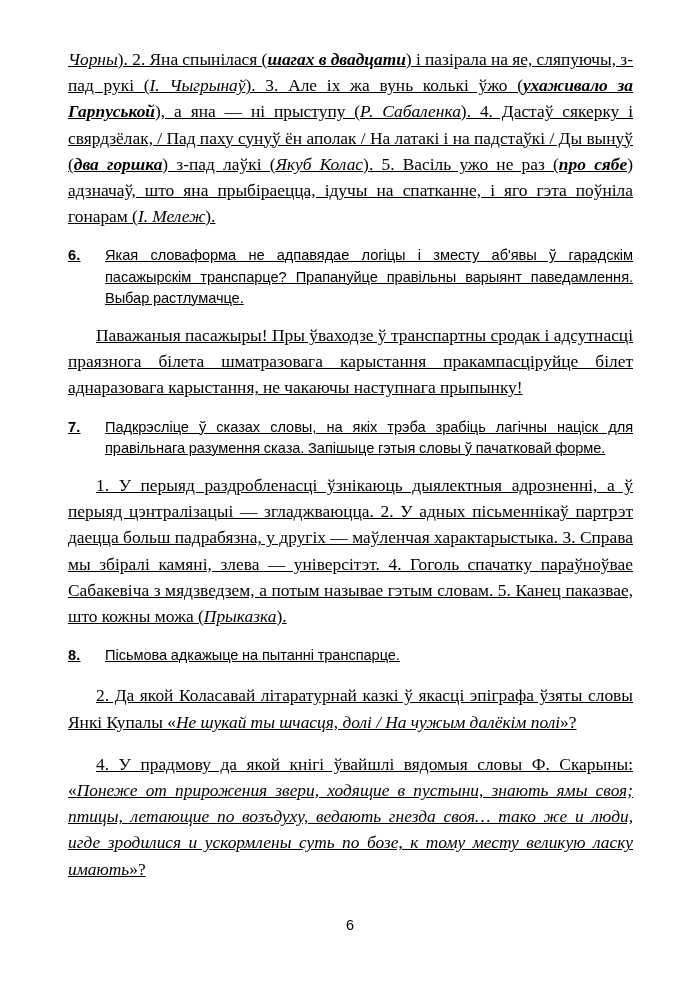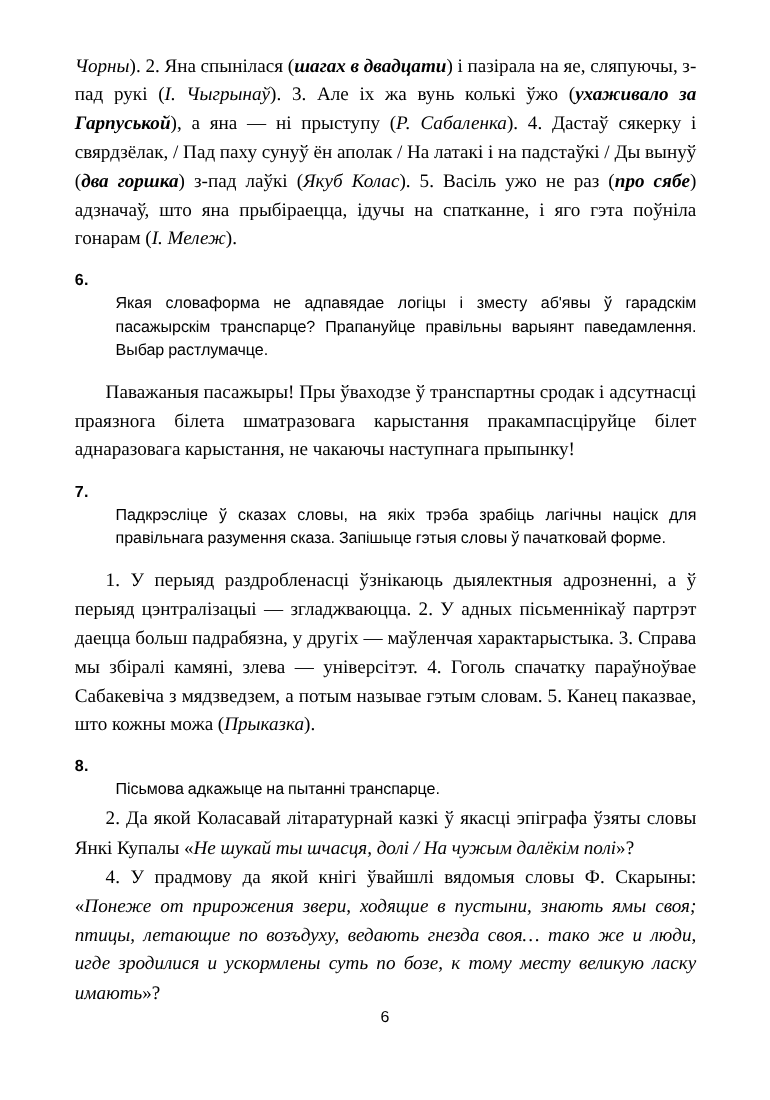--- a/index.html
+++ b/index.html
@@ -19,20 +19,21 @@
   }
 
   .page {
     position: absolute;
     left: 0;
     top: 0;
     width: 628px;
     height: 1000px;
     box-sizing: border-box;
     padding: 46px 67px 0 68px;
+    text-decoration: underline;
   }
 
   .content {
     width: 565px;
   }
 
   
   .body-par {
     font-family: "Liberation Serif", "DejaVu Serif", serif;
     font-size: 17.4px;
@@ -67,36 +68,35 @@
     line-height: 21.2px;
     font-family: "Liberation Sans", "DejaVu Sans", sans-serif;
     letter-spacing: 0.2px;
   }
   .task-text {
     flex: 1 1 auto;
     text-align: justify;
     text-justify: inter-word;
     letter-spacing: -0.05px;
     word-spacing: -0.3px;
-    margin-top: 21px;
   }
 
   
   i, .i {
     font-style: italic;
   }
   .bi {
     font-style: italic;
     font-weight: bold;
   }
 
   
   .gap-task-before { margin-top: 16px; }
   .gap-after-task  { margin-top: 13px; }
-  .gap-par         { margin-top: 1px; }
+  .gap-par         { margin-top: 16px; }
 
   
   .folio {
     position: absolute;
     left: 0;
     top: 915px;
     width: 700px;
     text-align: center;
     font-family: "Liberation Sans", "DejaVu Sans", sans-serif;
     font-size: 14.5px;

